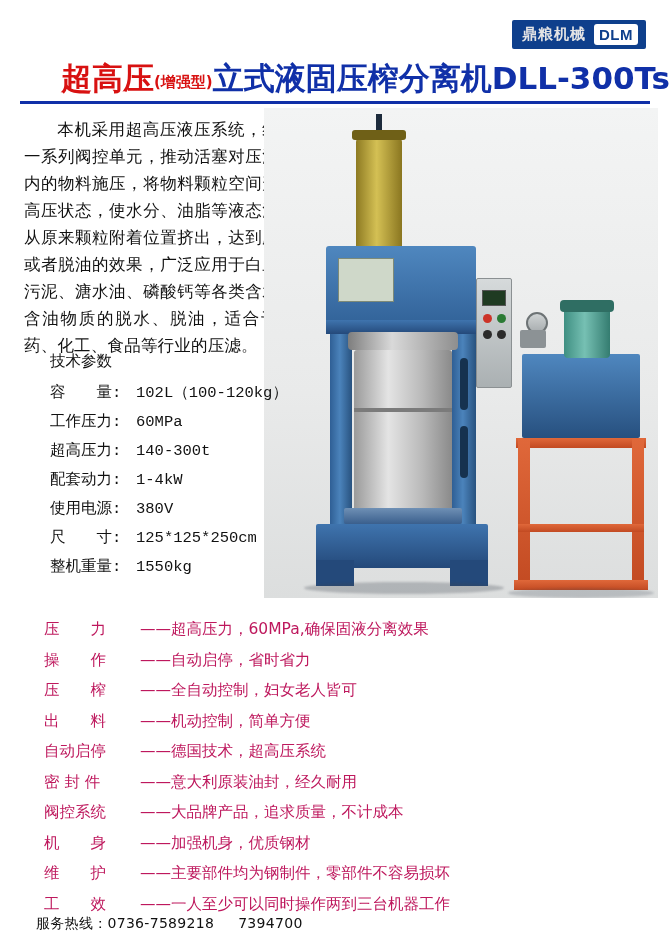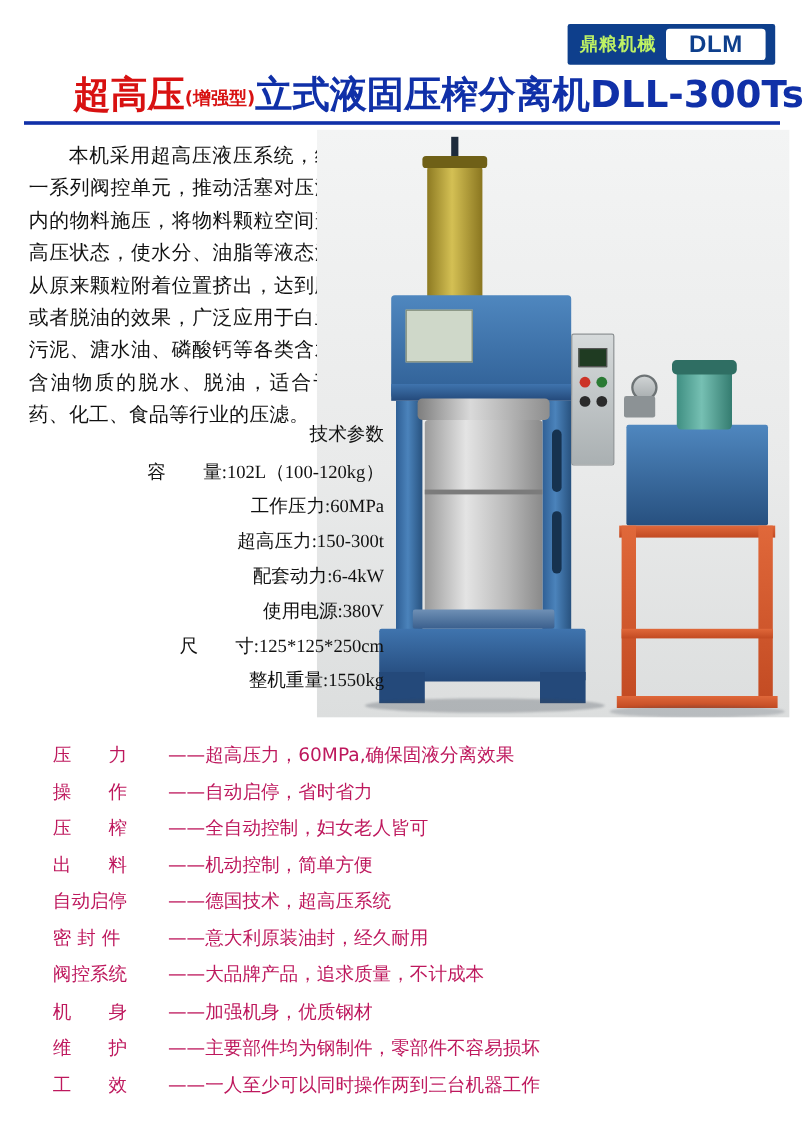--- a/index.html
+++ b/index.html
@@ -28,34 +28,34 @@
     top: 20px;
     right: 24px;
     display: flex;
     align-items: center;
     gap: 0;
     background: #0e3f8c;
     padding: 4px 8px 4px 10px;
     border-radius: 2px;
   }
   .brand-cn {
-    color: #bef264;
+    color: #e5e5e5;
     font-size: 15px;
     font-weight: bold;
     letter-spacing: 1px;
     font-family: "DejaVu Sans", sans-serif;
   }
   .brand-logo {
     margin-left: 8px;
     background: #ffffff;
     color: #0e3f8c;
     font-weight: bold;
-    font-size: 20px;
+    font-size: 15px;
     line-height: 1;
-    padding: 3px 19px;
+    padding: 3px 5px;
     border-radius: 3px;
     font-family: "Liberation Sans", sans-serif;
     letter-spacing: 0.5px;
   }
   
   .title-row {
     position: absolute;
     top: 58px;
     left: 0;
     width: 670px;
@@ -106,22 +106,21 @@
 
   
   .specs {
     position: absolute;
     top: 348px;
     left: 50px;
     width: 270px;
     font-size: 15.5px;
     line-height: 29px;
     color: #111;
-    font-family: Liberation Serif, serif;
-    text-align: right;
+    font-family: Liberation Mono, monospace;
   }
   .specs .spec-title {
     font-size: 15.5px;
     margin-bottom: 2px;
   }
   .spec-row { white-space: nowrap; }
   .spec-label { display: inline-block; width: 86px; }
   .spec-val { }
 
   
@@ -245,24 +244,24 @@
 
   <div class="specs" data-name="tech-specs">
     <div class="spec-title" data-name="tech-specs-heading">技术参数</div>
     <div class="spec-row" data-name="spec-row-capacity">
       <span class="spec-label" data-name="spec-label-capacity">容　　量:</span><span class="spec-val" data-name="spec-value-capacity">102L（100-120kg）</span>
     </div>
     <div class="spec-row" data-name="spec-row-working-pressure">
       <span class="spec-label" data-name="spec-label-working-pressure">工作压力:</span><span class="spec-val" data-name="spec-value-working-pressure">60MPa</span>
     </div>
     <div class="spec-row" data-name="spec-row-rated-thrust">
-      <span class="spec-label" data-name="spec-label-rated-thrust">超高压力:</span><span class="spec-val" data-name="spec-value-rated-thrust">150-300t</span>
+      <span class="spec-label" data-name="spec-label-rated-thrust">超高压力:</span><span class="spec-val" data-name="spec-value-rated-thrust">140-300t</span>
     </div>
     <div class="spec-row" data-name="spec-row-power">
-      <span class="spec-label" data-name="spec-label-power">配套动力:</span><span class="spec-val" data-name="spec-value-power">6-4kW</span>
+      <span class="spec-label" data-name="spec-label-power">配套动力:</span><span class="spec-val" data-name="spec-value-power">1-4kW</span>
     </div>
     <div class="spec-row" data-name="spec-row-voltage">
       <span class="spec-label" data-name="spec-label-voltage">使用电源:</span><span class="spec-val" data-name="spec-value-voltage">380V</span>
     </div>
     <div class="spec-row" data-name="spec-row-dimensions">
       <span class="spec-label" data-name="spec-label-dimensions">尺　　寸:</span><span class="spec-val" data-name="spec-value-dimensions">125*125*250cm</span>
     </div>
     <div class="spec-row" data-name="spec-row-weight">
       <span class="spec-label" data-name="spec-label-weight">整机重量:</span><span class="spec-val" data-name="spec-value-weight">1550kg</span>
     </div>
@@ -294,14 +293,17 @@
       <span class="feat-key" data-name="feature-key-body">机　　身</span><span data-name="feature-value-body">——加强机身，优质钢材</span>
     </div>
     <div class="feat-row" data-name="feature-row-maintenance">
       <span class="feat-key" data-name="feature-key-maintenance">维　　护</span><span data-name="feature-value-maintenance">——主要部件均为钢制件，零部件不容易损坏</span>
     </div>
     <div class="feat-row" data-name="feature-row-efficiency">
       <span class="feat-key" data-name="feature-key-efficiency">工　　效</span><span data-name="feature-value-efficiency">——一人至少可以同时操作两到三台机器工作</span>
     </div>
   </div>
 
+  <div class="footer" data-name="footer-hotline">
+    <span data-name="footer-label">服务热线：</span><span data-name="footer-phone-1">0736-7589218</span><span class="phone2" data-name="footer-phone-2">7394700</span>
+  </div>
 
 </div>
 
 </body></html>

